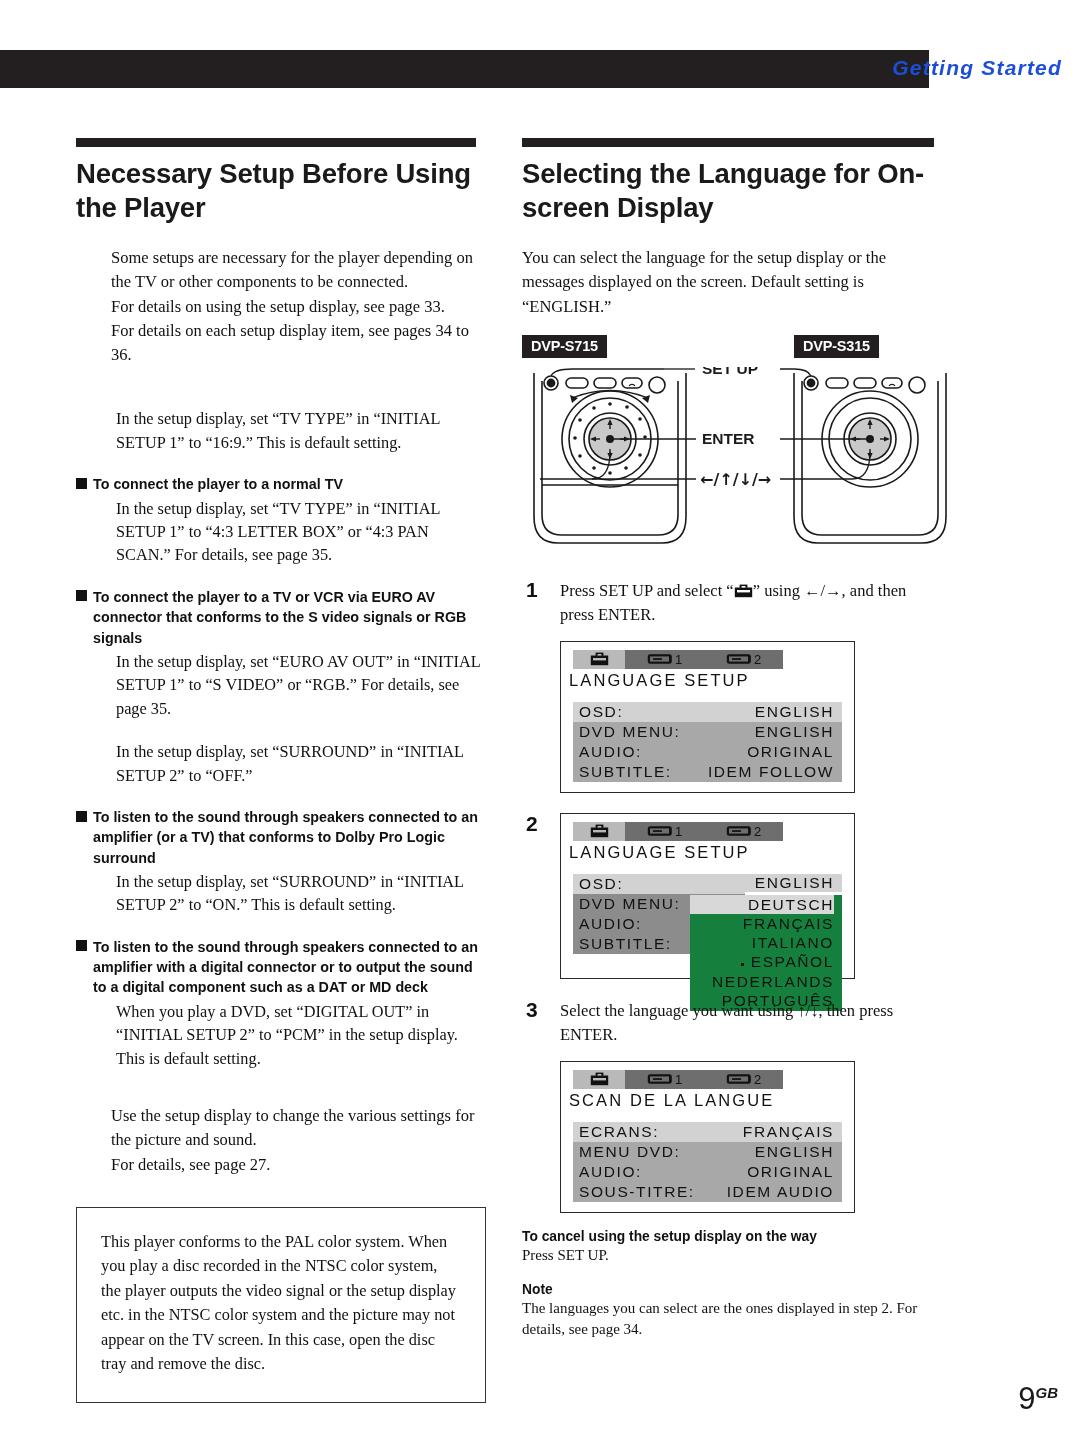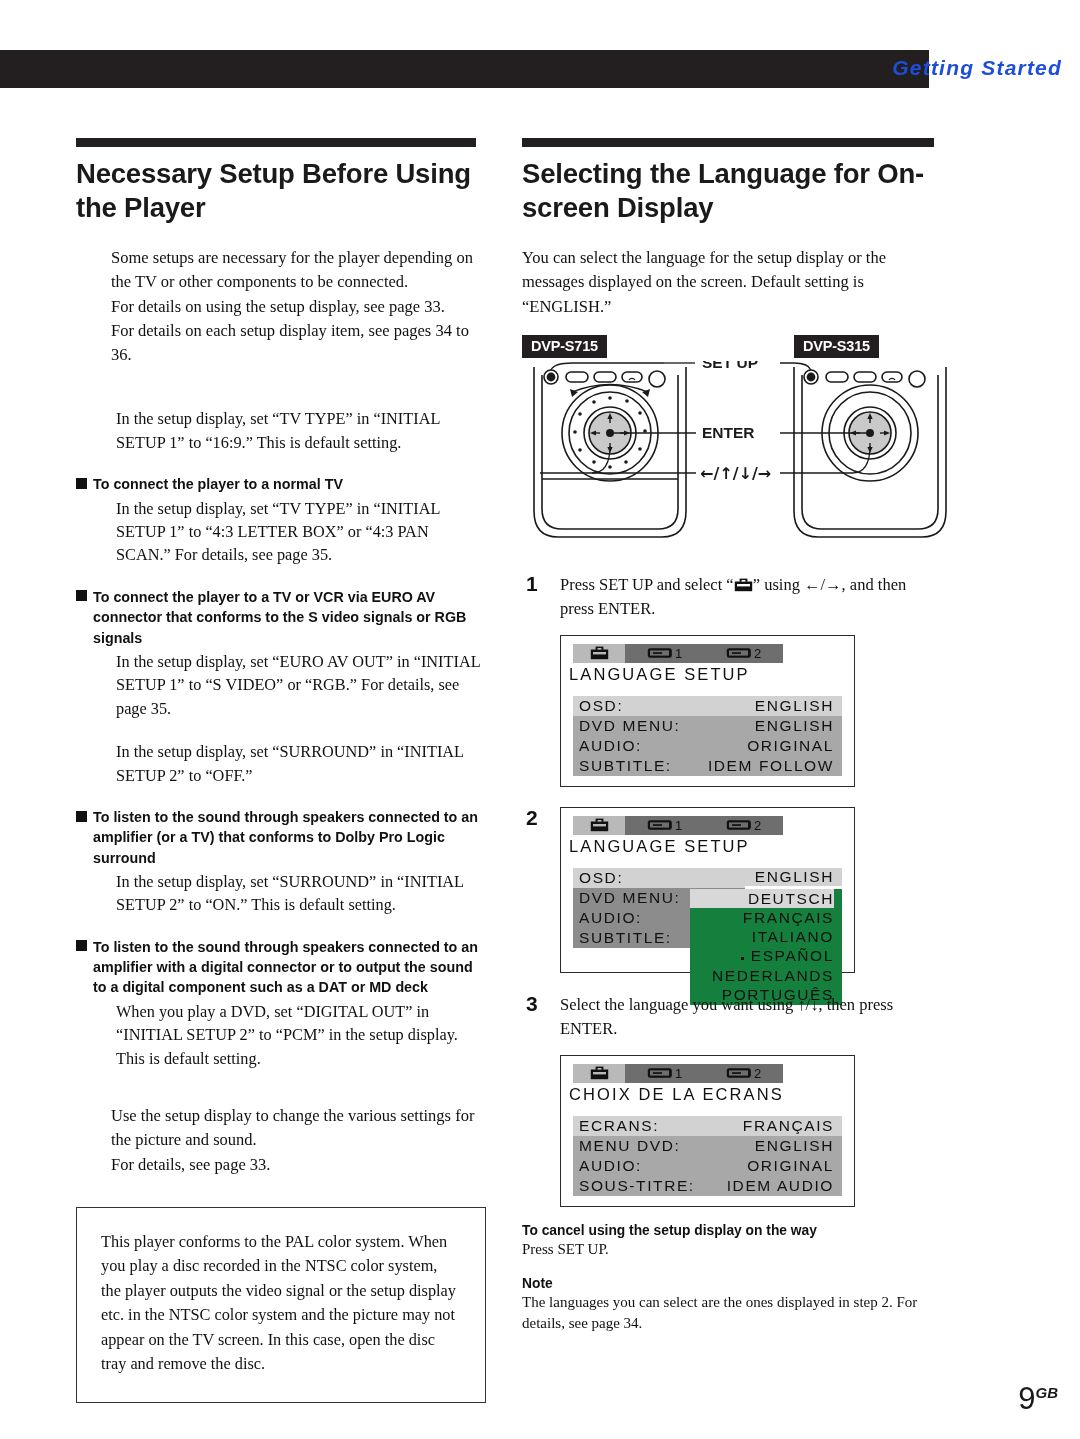--- a/index.html
+++ b/index.html
@@ -95,21 +95,21 @@
     background:#231f20; color:#fff;
     font-family:"Liberation Sans", sans-serif;
     font-weight:bold; font-size:14.5px;
     padding:3px 9px 4px 9px;
     letter-spacing:-0.2px;
   }
   .badge.b1{ left:0; }
   .badge.b2{ left:272px; }
 
   
-  .remote-wrap{ position:relative; height:192px; }
+  .remote-wrap{ position:relative; height:192px; margin-top:6px; }
   .remote-wrap svg{ position:absolute; left:-10px; top:0; }
 
   
   .step{ position:relative; padding-left:38px; margin-top:20px; }
   .step .num{
     position:absolute; left:4px; top:-1px;
     font-family:"Liberation Sans", sans-serif;
     font-weight:bold; font-size:21px;
   }
   .step .txt{ font-size:16.5px; line-height:1.45; }
@@ -238,21 +238,21 @@
     <div class="bbody">In the setup display, set “SURROUND” in “INITIAL SETUP 2” to “ON.”  This is default setting.</div>
   </div>
   <div class="bullet">
     <div class="bhead">To listen to the sound through speakers connected to an amplifier with a digital connector or to output the sound to a digital component such as a DAT or MD deck</div>
     <div class="bbody">When you play a DVD, set “DIGITAL OUT” in “INITIAL SETUP 2” to “PCM” in the setup display.  This is default setting.</div>
   </div>
 
   <div class="gap-l"></div>
 
   <p class="body tight">Use the setup display to change the various settings for the picture and sound.</p>
-  <p class="body tight">For details, see page 33.</p>
+  <p class="body tight">For details, see page 27.</p>
 
   <div class="framebox">
     <p>This player conforms to the PAL color system. When you play a disc recorded in the NTSC color system, the player outputs the video signal or the setup display etc. in the NTSC color system and the picture may not appear on the TV screen.  In this case, open the disc tray and remove the disc.</p>
   </div>
 </div>
 
 <div class="col-right">
 
   <div class="rule right"></div>
   <h1 class="sect">Selecting the Language for On-screen Display</h1>
@@ -507,21 +507,21 @@
       </div>
       <div class="tab un">
         <svg class="icon-disp" width="26" height="12" viewBox="0 0 26 12">
             <rect x="0.8" y="1.2" width="24" height="9.6" rx="2.4" fill="#111"></rect>
             <rect x="3" y="3.4" width="19" height="5.2" fill="#6e6e6e"></rect>
             <rect x="6" y="5.2" width="9" height="1.7" fill="#111"></rect>
           </svg>
         <span>2</span>
       </div>
     </div>
-    <div class="title">CHOIX DE LA ECRANS</div>
+    <div class="title">SCAN DE LA LANGUE</div>
     <div class="rows">
       <div class="row hl">
         <span>ECRANS:</span>
         <span>FRANÇAIS</span>
       </div>
       <div class="row">
         <span>MENU DVD:</span>
         <span>ENGLISH</span>
       </div>
       <div class="row">

